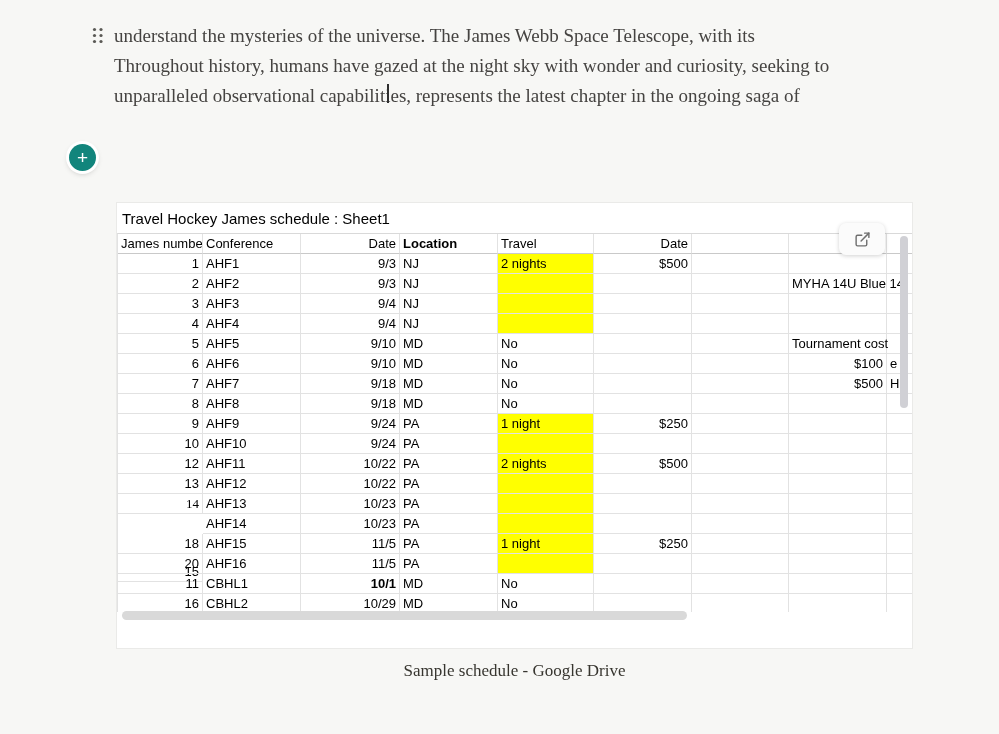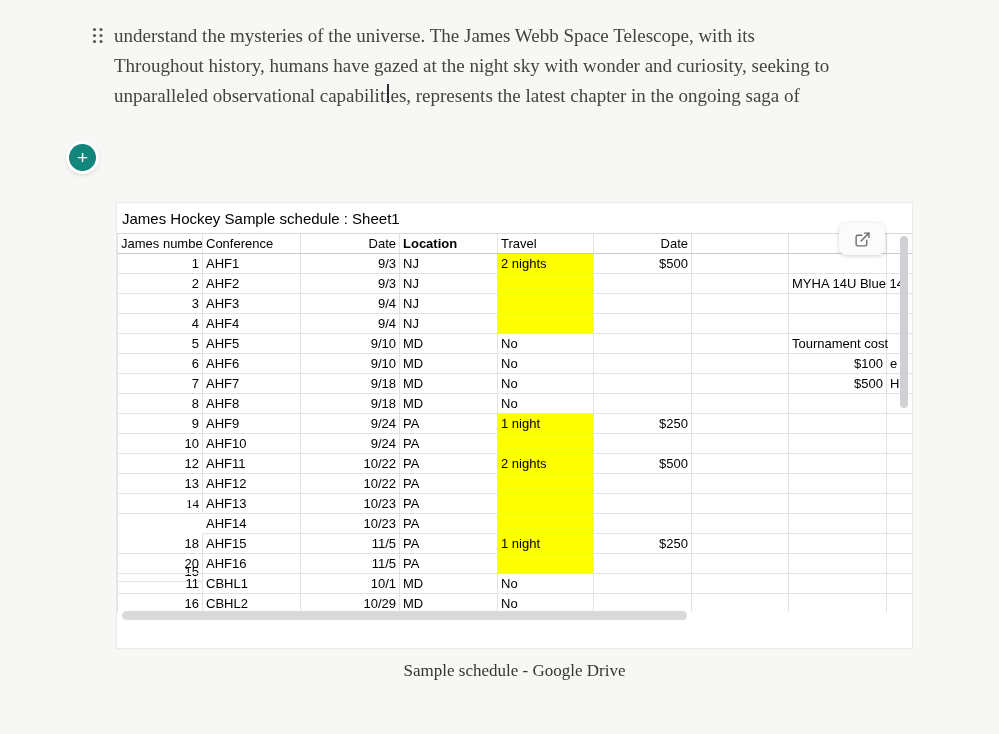--- a/index.html
+++ b/index.html
@@ -94,21 +94,21 @@
 <div class="para" id="para">
     <div>understand the mysteries of the universe. The James Webb Space Telescope, with its</div>
     <div>Throughout history, humans have gazed at the night sky with wonder and curiosity, seeking to</div>
     <div>unparalleled observational capabilities, represents the latest chapter in the ongoing saga of</div>
   </div>
 <div class="caret"></div>
 
 <button class="add-btn">+</button>
 
 <div class="card">
-  <div class="card-title">James Hockey Sample schedule : Sheet1</div>
+  <div class="card-title">Travel Hockey James schedule : Sheet1</div>
 
   <div class="tbl-wrap" id="tbl">
       <div class="srow head">
         <div class="scell right" style="width: 85px;">James number</div>
         <div class="scell" style="width: 98px;">Conference</div>
         <div class="scell right" style="width: 99px;">Date</div>
         <div class="scell" style="width: 98px; font-weight: bold;">Location</div>
         <div class="scell" style="width: 96px;">Travel</div>
         <div class="scell right" style="width: 98px;">Date</div>
         <div class="scell" style="width: 97px;"></div>
@@ -287,21 +287,21 @@
         <div class="scell" style="width: 98px;">PA</div>
         <div class="scell yellow" style="width: 96px;"></div>
         <div class="scell right" style="width: 98px;"></div>
         <div class="scell" style="width: 97px;"></div>
         <div class="scell" style="width: 98px;"></div>
         <div class="scell" style="width: 26px;"></div>
       </div>
       <div class="srow ">
         <div class="scell right" style="width: 85px;">11</div>
         <div class="scell" style="width: 98px;">CBHL1</div>
-        <div class="scell right" style="width: 99px;">10/1</div>
+        <div class="scell right" style="width: 99px; font-weight: bold;">10/1</div>
         <div class="scell" style="width: 98px;">MD</div>
         <div class="scell" style="width: 96px;">No</div>
         <div class="scell right" style="width: 98px;"></div>
         <div class="scell" style="width: 97px;"></div>
         <div class="scell" style="width: 98px;"></div>
         <div class="scell" style="width: 26px;"></div>
       </div>
       <div class="srow ">
         <div class="scell right" style="width: 85px;">16</div>
         <div class="scell" style="width: 98px;">CBHL2</div>

